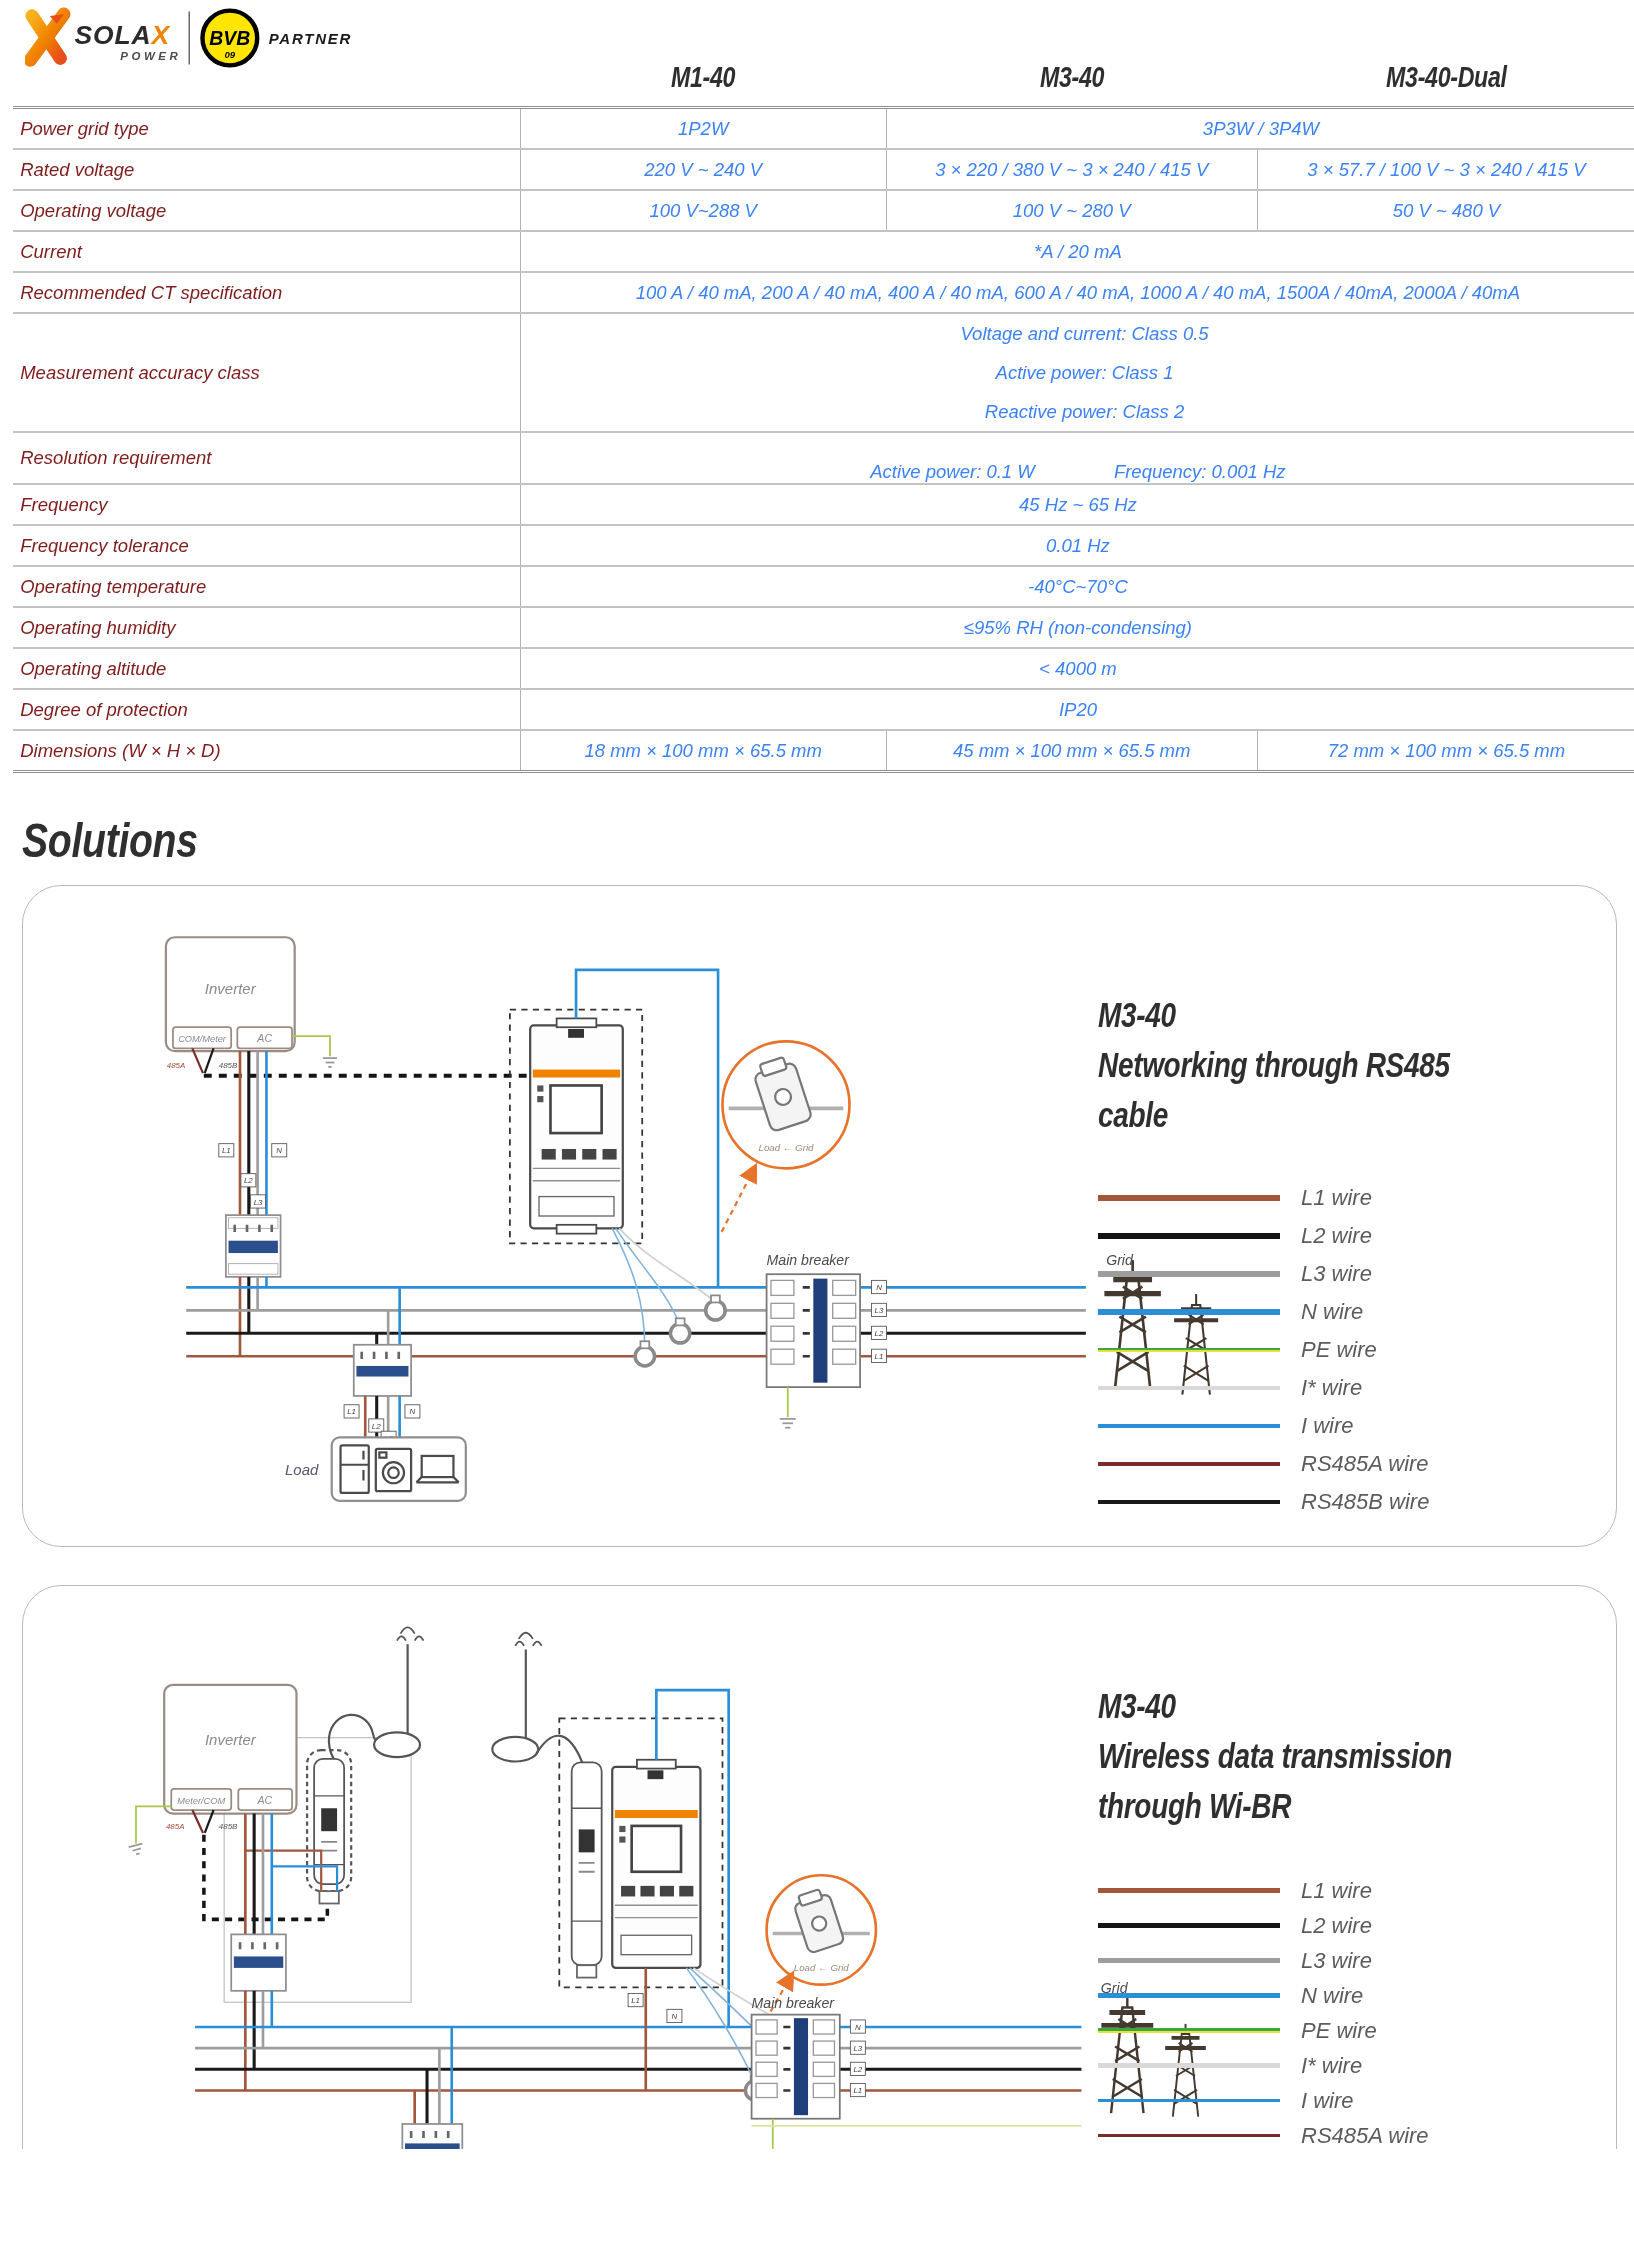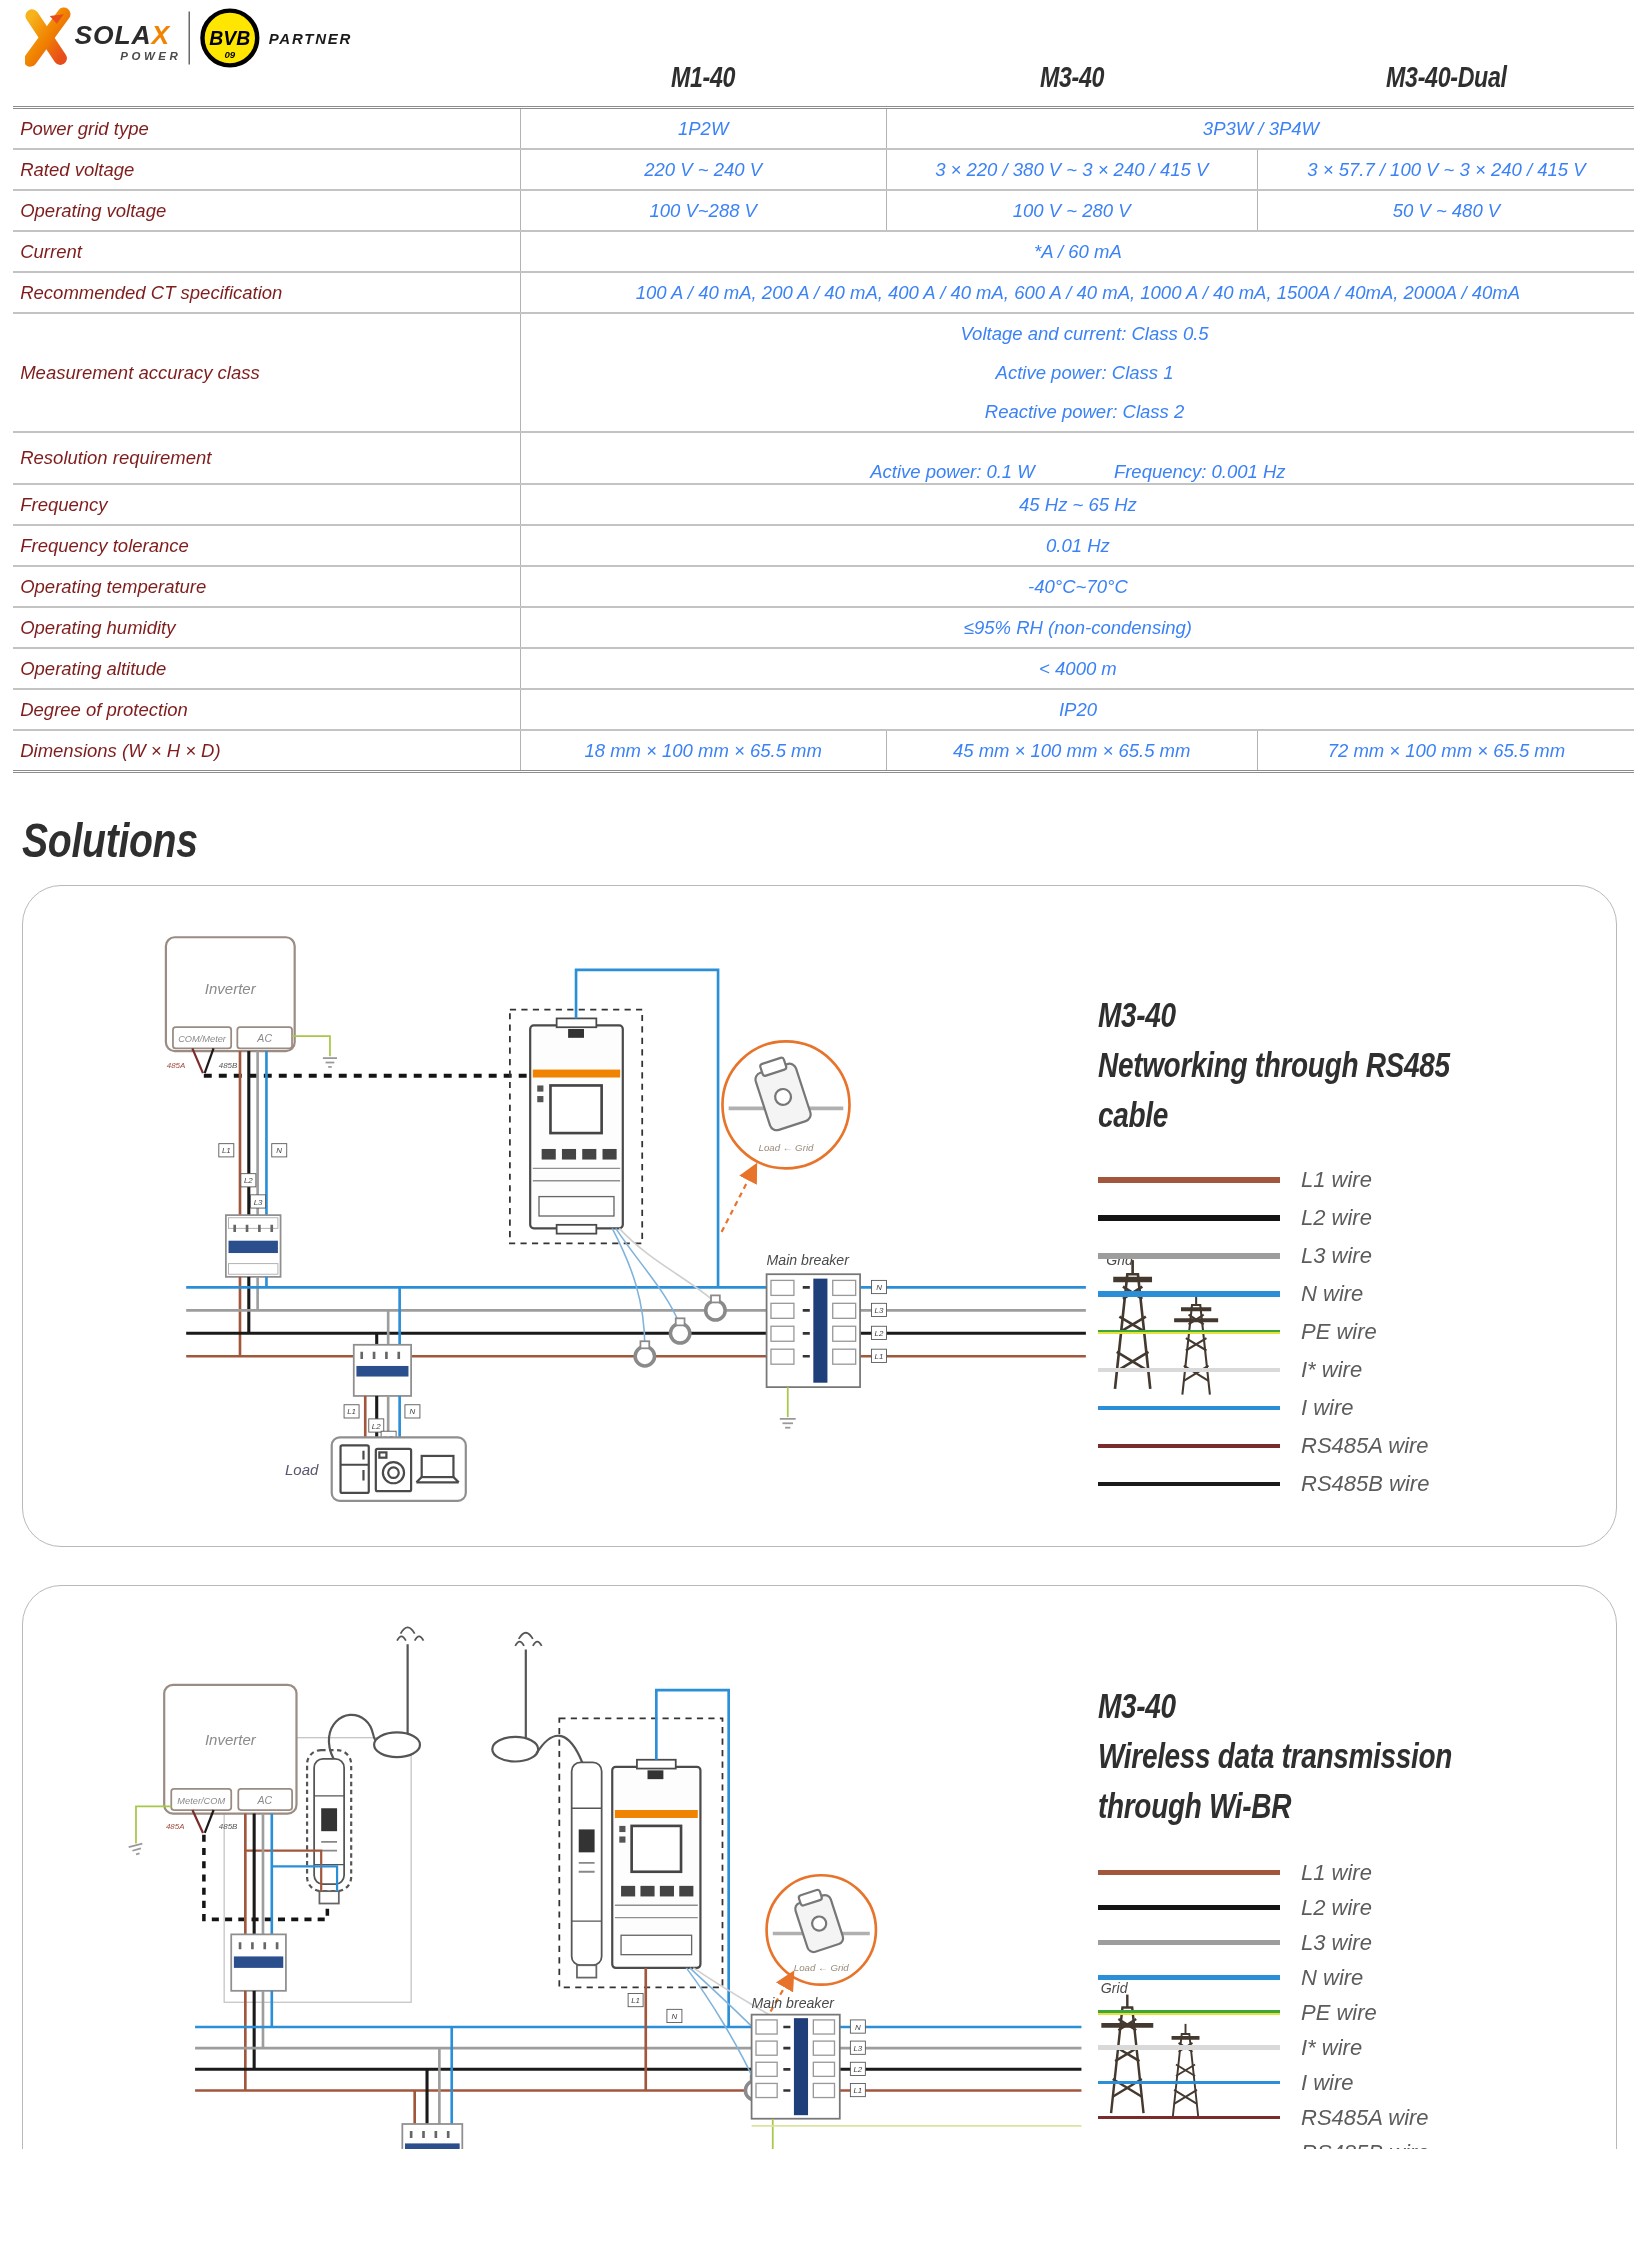--- a/index.html
+++ b/index.html
@@ -27,21 +27,21 @@
   .res-parts span{display:inline-block;margin-top:28px;}
   .res-parts span + span{margin-left:74px;}
 
   
   #solutions-heading{position:absolute;left:22px;top:812px;font-size:49px;}
   .panel{position:absolute;left:22px;width:1593px;border:1.8px solid #b9b9b9;border-radius:39px;background:#fff;}
   #panel1{top:885px;height:660px;}
   #panel2{top:1585px;height:665px;}
   .sol-title{position:absolute;left:1075px;font-size:35px;line-height:50px;}
   .sol-title .cond{transform-origin:left center;}
-  .legend{position:absolute;left:1075px;}
+  .legend{position:absolute;left:1075px;margin-top:18px;}
   .legend-row{display:flex;align-items:center;height:38px;}
   .legend-row.h40{height:35px;}
   .sw{width:182px;display:flex;flex-direction:column;justify-content:center;}
   .legend-label{margin-left:21px;font-size:22px;color:#5c5c5c;}
   svg text{font-family:"Liberation Sans",sans-serif;}
 </style>
 </head>
 <body>
 
 <div id="page">
@@ -99,21 +99,21 @@
         <td class="val">3 × 57.7 / 100 V ~ 3 × 240 / 415 V</td>
       </tr>
       <tr>
         <td class="lbl">Operating voltage</td>
         <td class="val">100 V~288 V</td>
         <td class="val">100 V ~ 280 V</td>
         <td class="val">50 V ~ 480 V</td>
       </tr>
       <tr>
         <td class="lbl">Current</td>
-        <td class="val" colspan="3">*A / 60 mA</td>
+        <td class="val" colspan="3">*A / 20 mA</td>
       </tr>
       <tr>
         <td class="lbl">Recommended CT specification</td>
         <td class="val" colspan="3">100 A / 40 mA, 200 A / 40 mA, 400 A / 40 mA, 600 A / 40 mA, 1000 A / 40 mA, 1500A / 40mA, 2000A / 40mA</td>
       </tr>
       <tr>
         <td class="lbl">Measurement accuracy class</td>
         <td class="val tall" colspan="3">
           <div class="acc-lines">
             <div>Voltage and current: Class 0.5</div>

